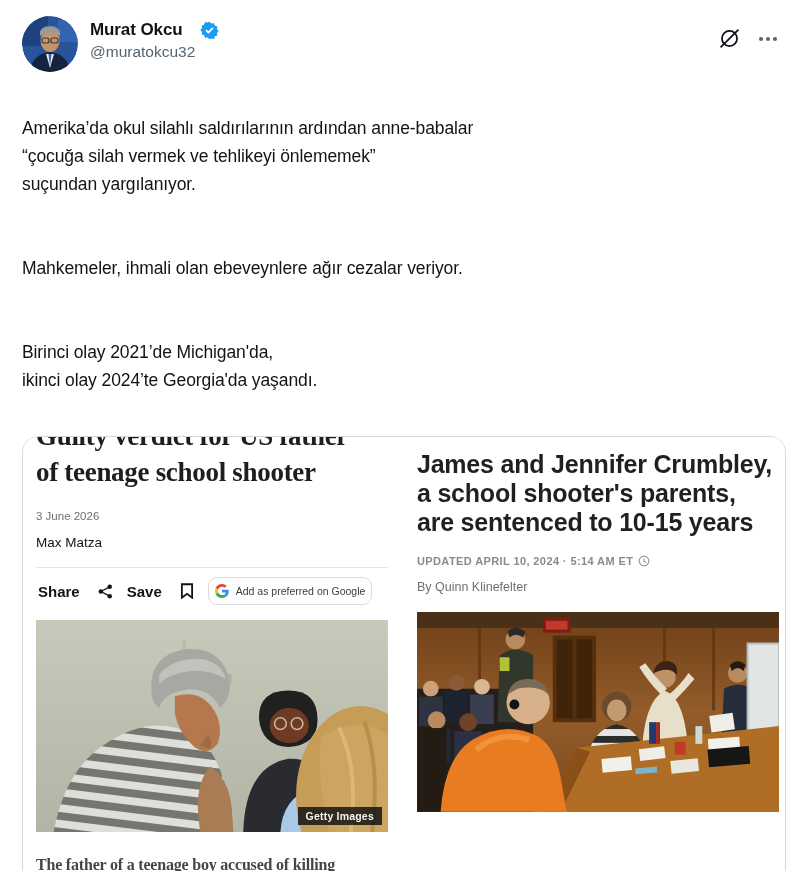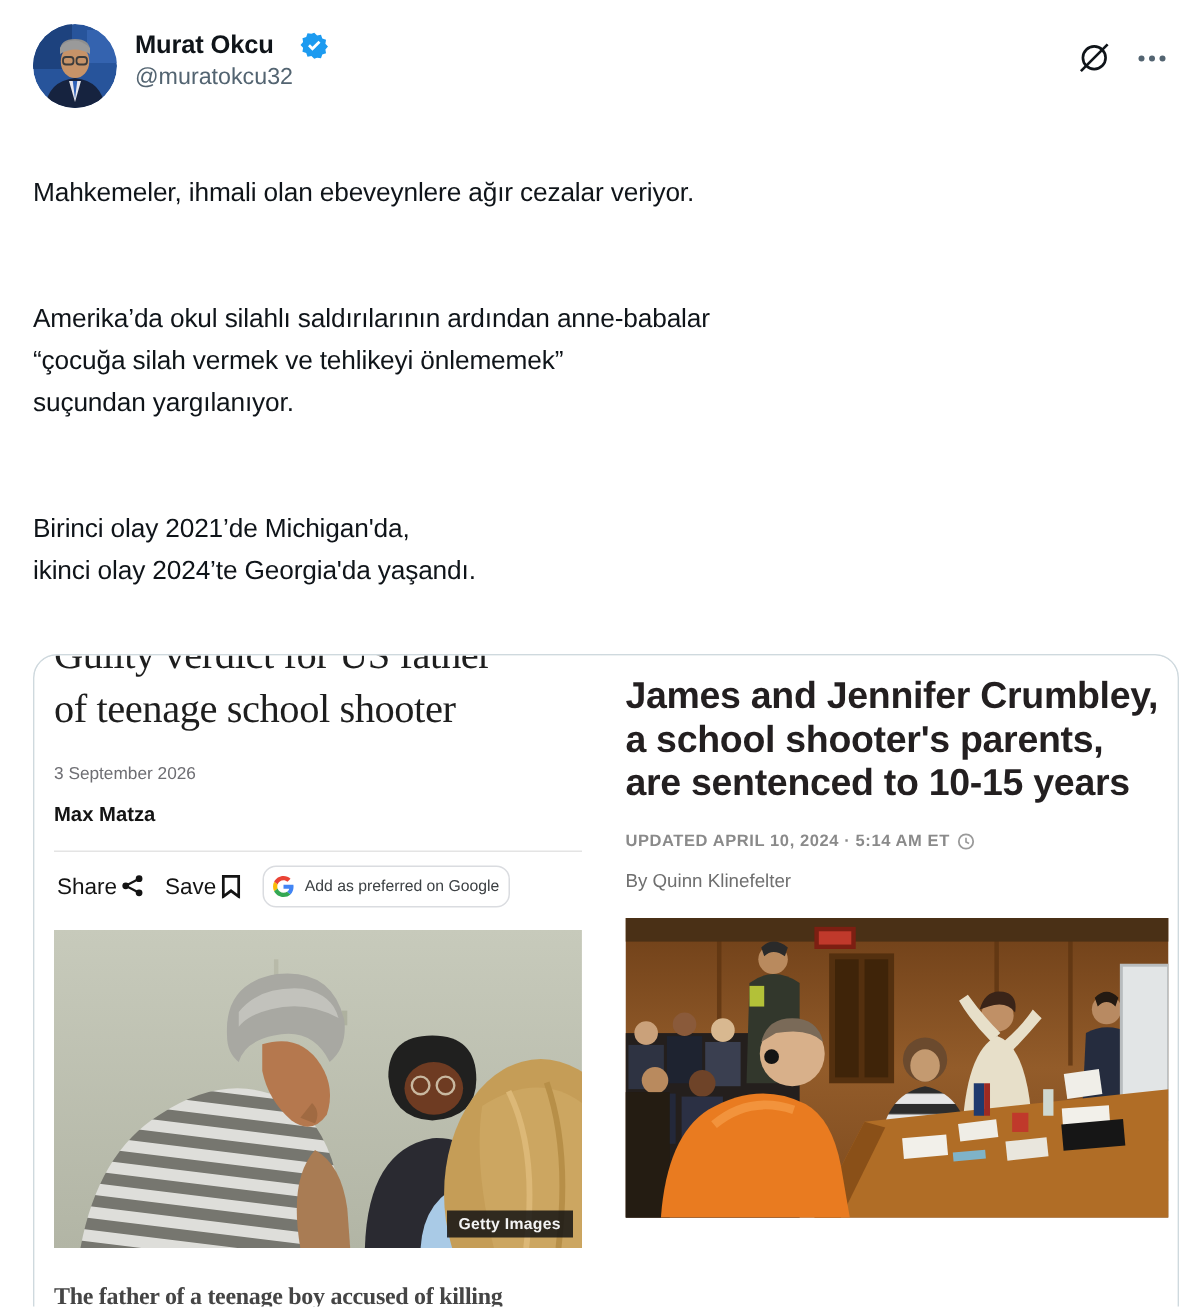--- a/index.html
+++ b/index.html
@@ -23,27 +23,27 @@
   .tweet-text p + p { margin-top:28px; }
 
   
   .embed { margin-top:14px; margin-right:-4px; border:1px solid #cfd9de; border-radius:16px;
            overflow:hidden; display:flex; height:458px; background:#fff; cursor:pointer; }
   .col-left  { width:49.6%; padding:0 13px; background:#fff; }
   .col-right { width:50.4%; padding:13px 6px 0 16px; background:#fff; }
 
   
   .headclip { height:53px; overflow:hidden; }
-  .bbc-headline { font-family:"Liberation Serif", serif; font-weight:normal; font-size:27px;
+  .bbc-headline { font-family:"Liberation Serif", serif; font-weight:bold; font-size:27px;
                   line-height:36px; color:#1e1e1e; margin-top:-19px; letter-spacing:-0.3px; }
   .bbc-date { margin-top:20px; font-size:11.5px; color:#6e6e73; }
-  .bbc-author { margin-top:13px; font-size:13.5px; font-weight:bold; color:#141414; }
+  .bbc-author { margin-top:13px; font-size:13.5px; font-weight:normal; color:#141414; }
   .bbc-divider { border:none; border-top:1px solid #e4e4e4; margin-top:17px; }
   .share-row { display:flex; align-items:center; gap:14px; padding:9px 0 8px 2px; }
-  .share-item { display:flex; align-items:flex-start; gap:3px; font-size:15px; font-weight:normal; color:#141414; cursor:pointer; }
+  .share-item { display:flex; align-items:center; gap:18px; font-size:15px; font-weight:bold; color:#141414; cursor:pointer; }
   .google-pill { display:flex; align-items:center; gap:7px; border:1px solid #dadce0; border-radius:9px;
                  padding:6px 6px; background:#fff; font-size:10.5px; color:#3c4043; cursor:pointer; white-space:nowrap; }
   .photo-wrap { position:relative; margin-top:7px;font-weight:bold; }
   .photo-wrap svg { display:block; width:100%; }
   .getty-badge { position:absolute; right:6px; bottom:7px; background:rgba(20,20,20,0.85);
                  color:#f3f3f3; font-size:10.5px; padding:3px 8px; letter-spacing:0.2px; }
   .bbc-caption { margin-top:24px; font-family:"Liberation Serif", serif; font-size:16px;
                  color:#454545; font-weight:bold; letter-spacing:-0.2px; }
 
   
@@ -97,38 +97,38 @@
         <svg width="20" height="6" viewBox="0 0 20 6">
           <circle cx="3" cy="3" r="2" fill="#536471"></circle>
           <circle cx="10" cy="3" r="2" fill="#536471"></circle>
           <circle cx="17" cy="3" r="2" fill="#536471"></circle>
         </svg>
       </button>
     </div>
   </div>
 
   <div class="tweet-text">
-    <p>Mahkemeler, ihmali olan ebeveynlere ağır cezalar veriyor.</p>
     <p>Amerika’da okul silahlı saldırılarının ardından anne-babalar
 “çocuğa silah vermek ve tehlikeyi önlememek”
 suçundan yargılanıyor.</p>
+    <p>Mahkemeler, ihmali olan ebeveynlere ağır cezalar veriyor.</p>
     <p>Birinci olay 2021’de Michigan'da,
 ikinci olay 2024’te Georgia'da yaşandı.</p>
   </div>
 
   <div class="embed">
 
     <div class="col-left">
       <div class="headclip">
         <div class="bbc-headline">
           <span>Guilty verdict for US father</span><br>
           <span>of teenage school shooter</span>
         </div>
       </div>
-      <div class="bbc-date">3 September 2026</div>
+      <div class="bbc-date">3 June 2026</div>
       <div class="bbc-author">Max Matza</div>
       <hr class="bbc-divider">
       <div class="share-row">
         <span class="share-item">
           <span>Share</span>
           <svg width="15" height="15" viewBox="0 0 16 16">
             <circle cx="12.5" cy="3" r="2.4" fill="#141414"></circle>
             <circle cx="3" cy="8" r="2.4" fill="#141414"></circle>
             <circle cx="12.5" cy="13" r="2.4" fill="#141414"></circle>
             <line x1="3" y1="8" x2="12.5" y2="3" stroke="#141414" stroke-width="1.5"></line>

